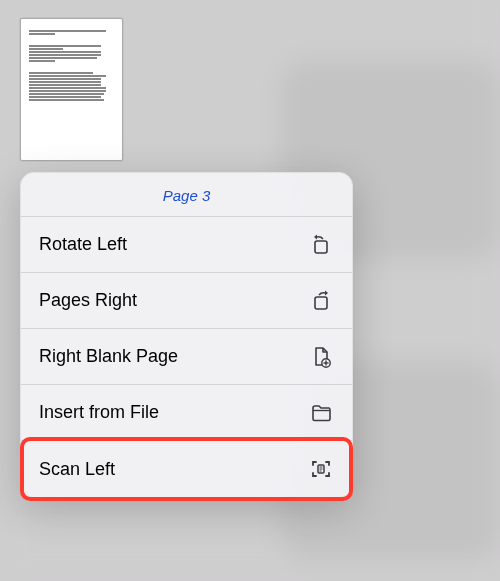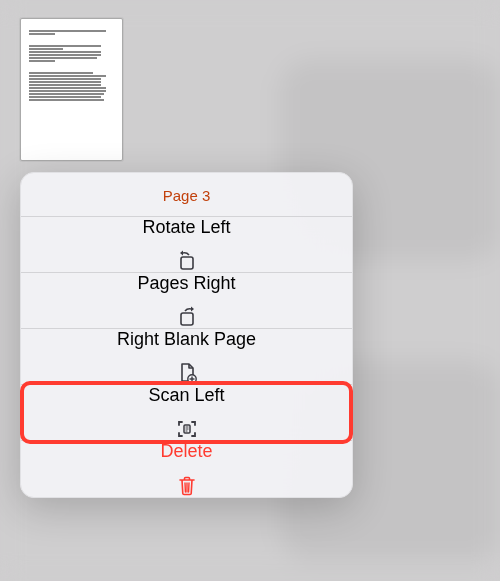--- a/index.html
+++ b/index.html
@@ -33,33 +33,33 @@
       background:rgba(242,242,245,0.97);
       border-radius:14px;
       border:1px solid #e1e1e4;
       backdrop-filter:blur(30px);
       box-shadow:0 10px 40px rgba(0,0,0,0.2);
       overflow:visible;
     }
     .sheet-header {
       text-align:center;
       font-size:15px;
-      color:#c2410c;
+      color:#1d4ed8;
       padding:14px 0 12px;
       border-bottom:1px solid rgba(0,0,0,0.12);
+      font-style:italic;
     }
     .row {
       display:flex; align-items:center; justify-content:space-between;
       padding:0 18px;
       height:56px;
       border-bottom:1px solid rgba(0,0,0,0.12);
       font-size:18px; color:var(--rowcolor,#000);
       cursor:pointer;
       position:relative;
-      flex-direction:column;
     }
     .row:last-child { border-bottom:none; }
     .label { flex:1; }
     .icon { width:26px; height:22px; display:flex; align-items:center; justify-content:center; }
     .icon svg { width:22px; height:22px; display:block; }
     .hl {
       position:absolute;
       top:-4px; left:-1px; right:-1px; bottom:-4px;
       border:4px solid #ff3b30;
       border-radius:10px;
@@ -115,35 +115,35 @@
       </div>
       <div class="row" style="--rowcolor: #000;">
         <span class="label">Right Blank Page</span>
         <span class="icon" style="color: rgb(60, 60, 67);">
           <svg viewBox="0 0 22 22">
             <use href="#svg-insert-blank-icon"></use>
           </svg>
         </span>
       </div>
       <div class="row" style="--rowcolor: #000;">
+        <span class="label">Insert from File</span>
+        <span class="icon" style="color: rgb(60, 60, 67);">
+          <svg viewBox="0 0 22 22">
+            <use href="#svg-folder-icon"></use>
+          </svg>
+        </span>
+      </div>
+      <div class="row" style="--rowcolor: #000;">
         <span class="label">Scan Left</span>
         <span class="icon" style="color: rgb(60, 60, 67);">
           <svg viewBox="0 0 22 22">
             <use href="#svg-scan-icon"></use>
           </svg>
         </span>
         <div class="hl"></div>
-      </div>
-      <div class="row" style="--rowcolor: #ff3b30;">
-        <span class="label">Delete</span>
-        <span class="icon" style="color: rgb(255, 59, 48);">
-          <svg viewBox="0 0 22 22">
-            <use href="#svg-trash-icon"></use>
-          </svg>
-        </span>
       </div>
     </div>
 </div>
 
 <svg width="0" height="0" style="position:absolute">
   <defs>
     <g id="svg-rotate-left-icon">
       <rect x="5" y="7" width="12" height="12" rx="2" fill="none" stroke="currentColor" stroke-width="1.6"></rect>
       <path d="M13 5 A6 6 0 0 0 7 3" fill="none" stroke="currentColor" stroke-width="1.6"></path>
       <path d="M7 0.5 L7 5.5 L4 3 Z" fill="currentColor"></path>

